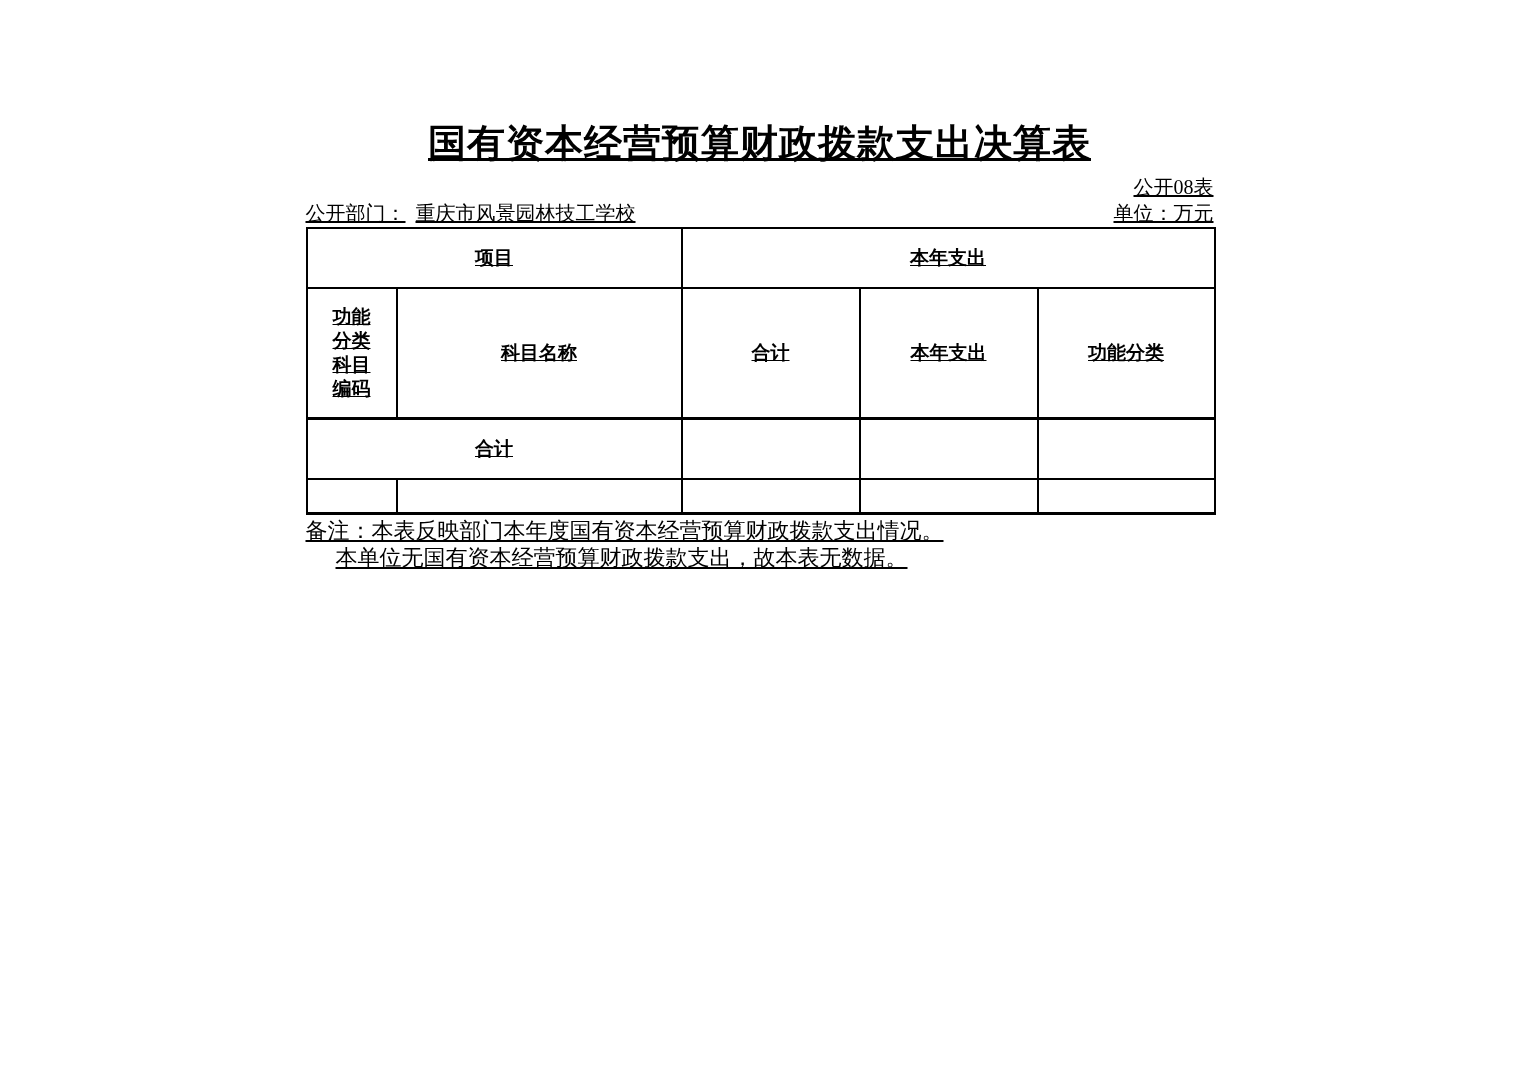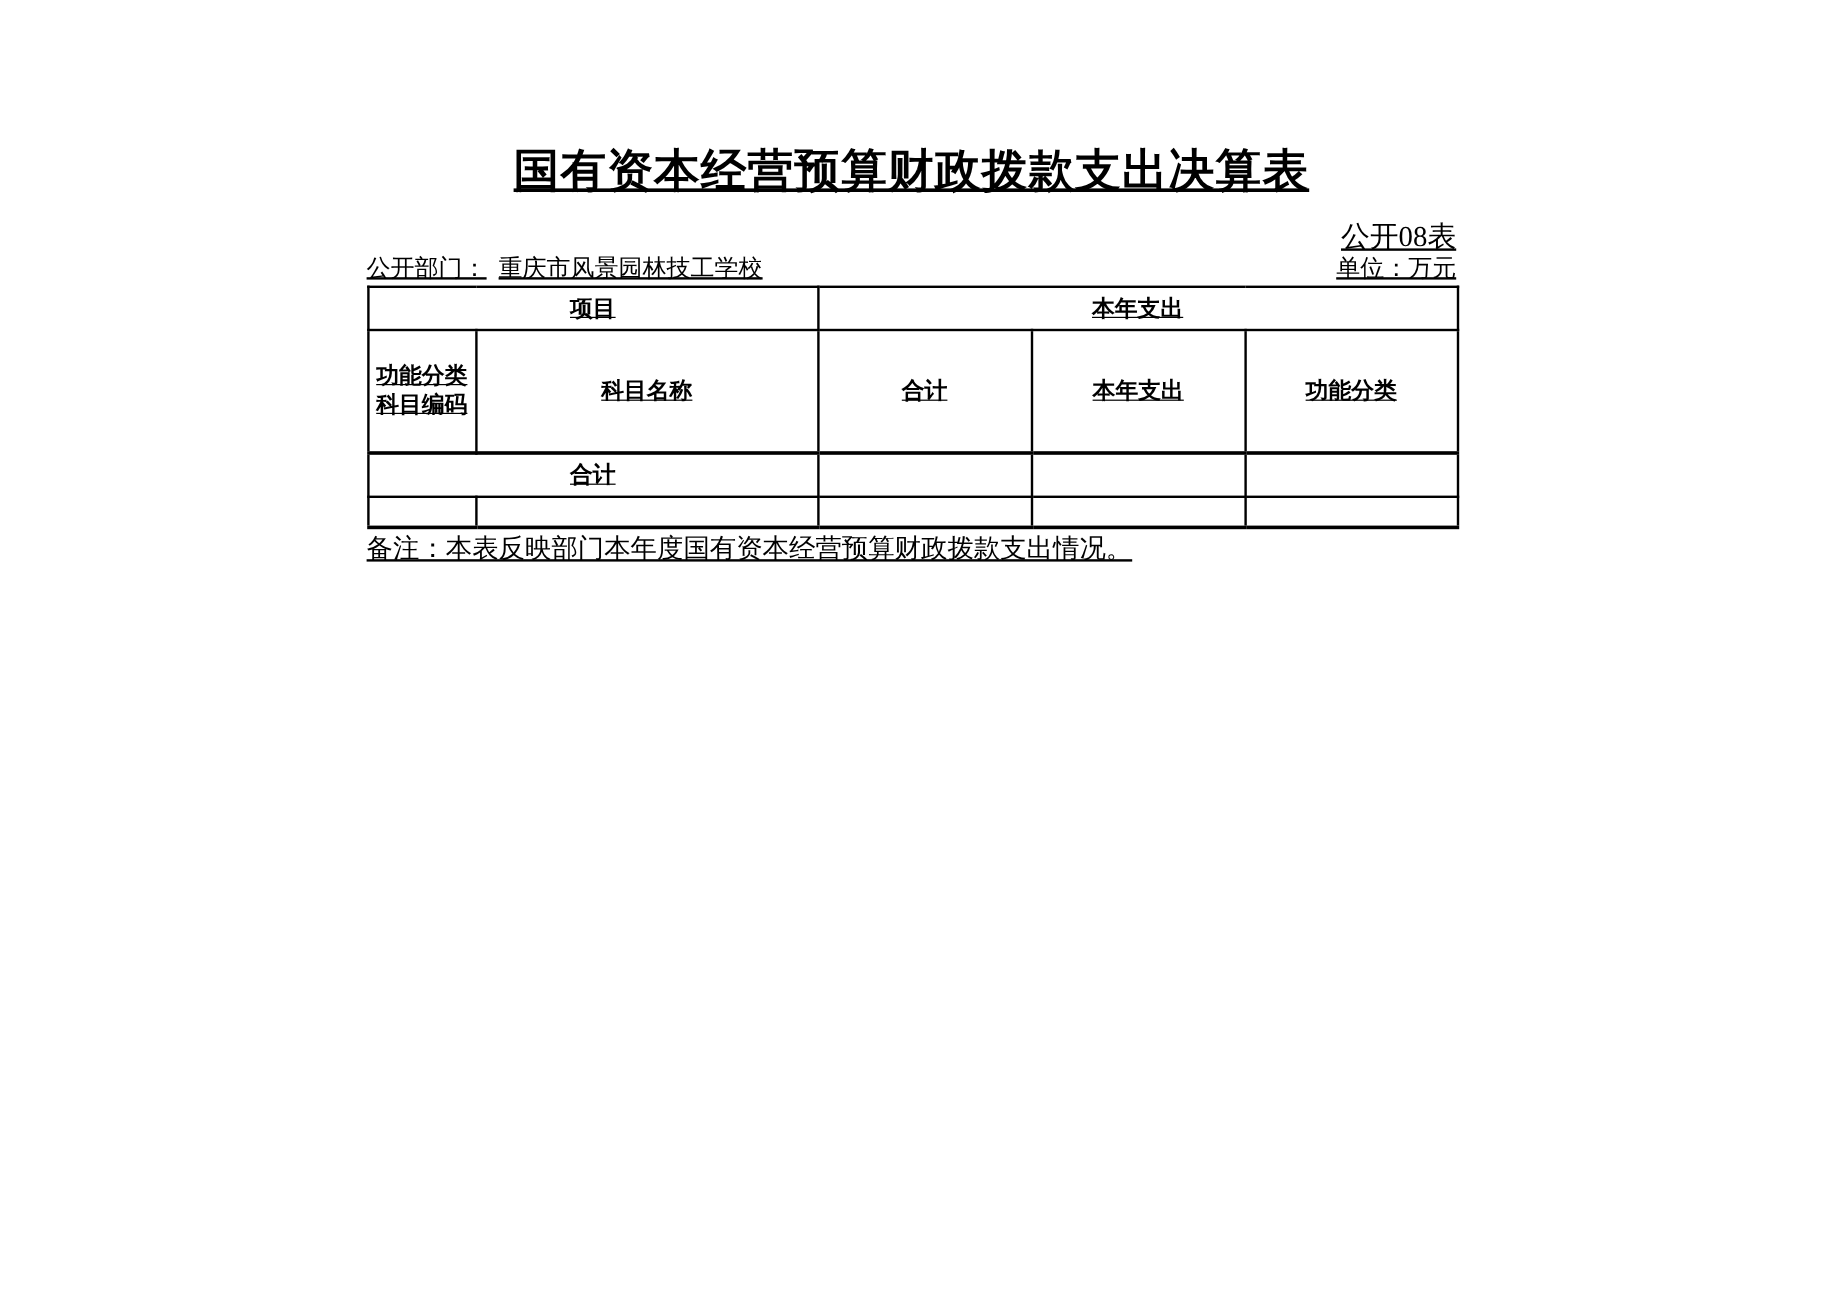--- a/index.html
+++ b/index.html
@@ -19,44 +19,44 @@
   .doc-title {
     text-align: center;
     font-size: 38px;
     font-weight: bold;
     line-height: 46px;
     letter-spacing: 1px;
     white-space: nowrap;
   }
   .table-code-line {
     text-align: right;
-    font-size: 24px;
+    font-size: 20px;
     line-height: 26px;
-    margin-top: 19px;
+    margin-top: 8px;
   }
   .meta-line {
     display: flex;
     justify-content: space-between;
     align-items: flex-start;
     font-size: 20px;
     line-height: 27px;
   }
   .meta-left .label { margin-right: 10px; }
   table.report {
     width: 908px;
     border-collapse: collapse;
     table-layout: fixed;
   }
   table.report td {
     border: 2px solid #000000;
     text-align: center;
     vertical-align: middle;
     font-size: 19px;
     font-weight: bold;
-    padding: 4px;
+    padding: 16px;
     overflow: hidden;
   }
   tr.group-row td { height: 24px; }
   tr.header-row td { height: 102px; }
   tr.total-row td { height: 25px; border-top: 3px solid #000000; }
   tr.empty-row td { height: 26px; border-bottom: 3px solid #000000; }
   .two-line { white-space: pre-line; line-height: 24px; margin-top: 23px; }
   .notes {
     font-size: 22px;
     line-height: 27px;
@@ -112,15 +112,16 @@
         <td></td>
         <td></td>
         <td></td>
         <td></td>
       </tr>
     </tbody>
   </table>
 
   <div class="notes">
     <div class="note-line-1">备注：本表反映部门本年度国有资本经营预算财政拨款支出情况。</div>
+    <div class="note-line-2">本单位无国有资本经营预算财政拨款支出，故本表无数据。</div>
   </div>
 
 </div>
 
 </body></html>

